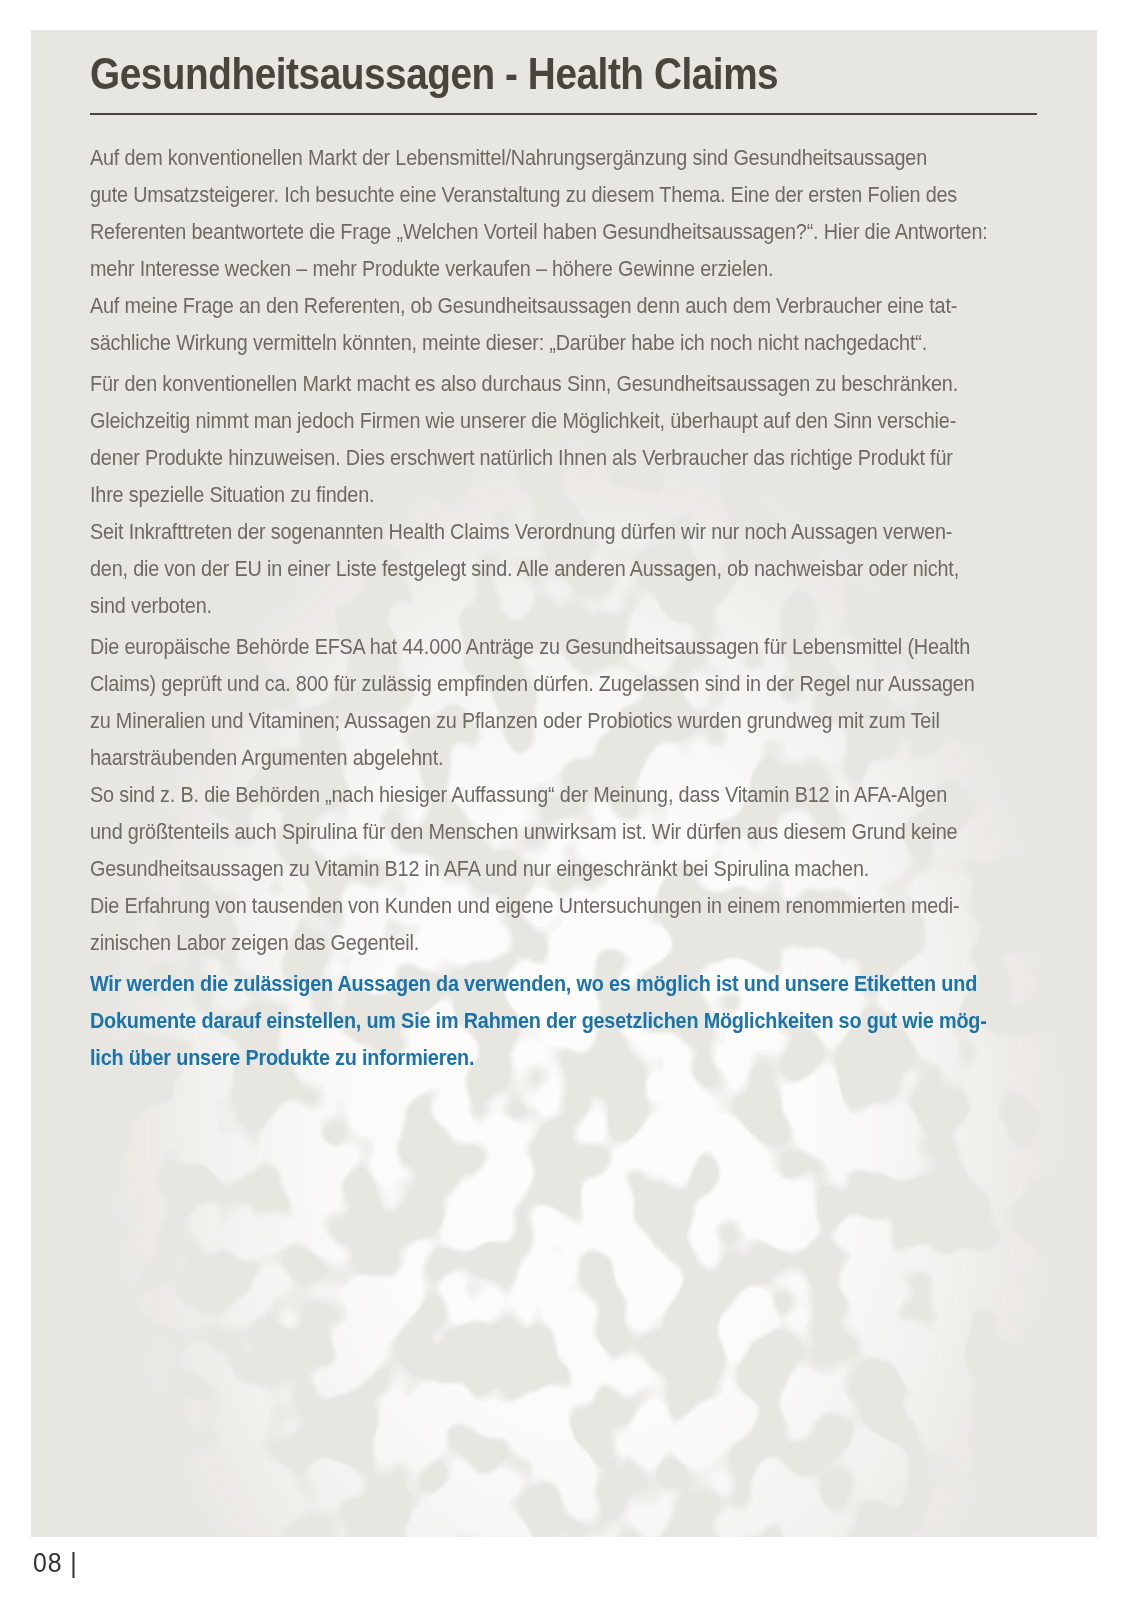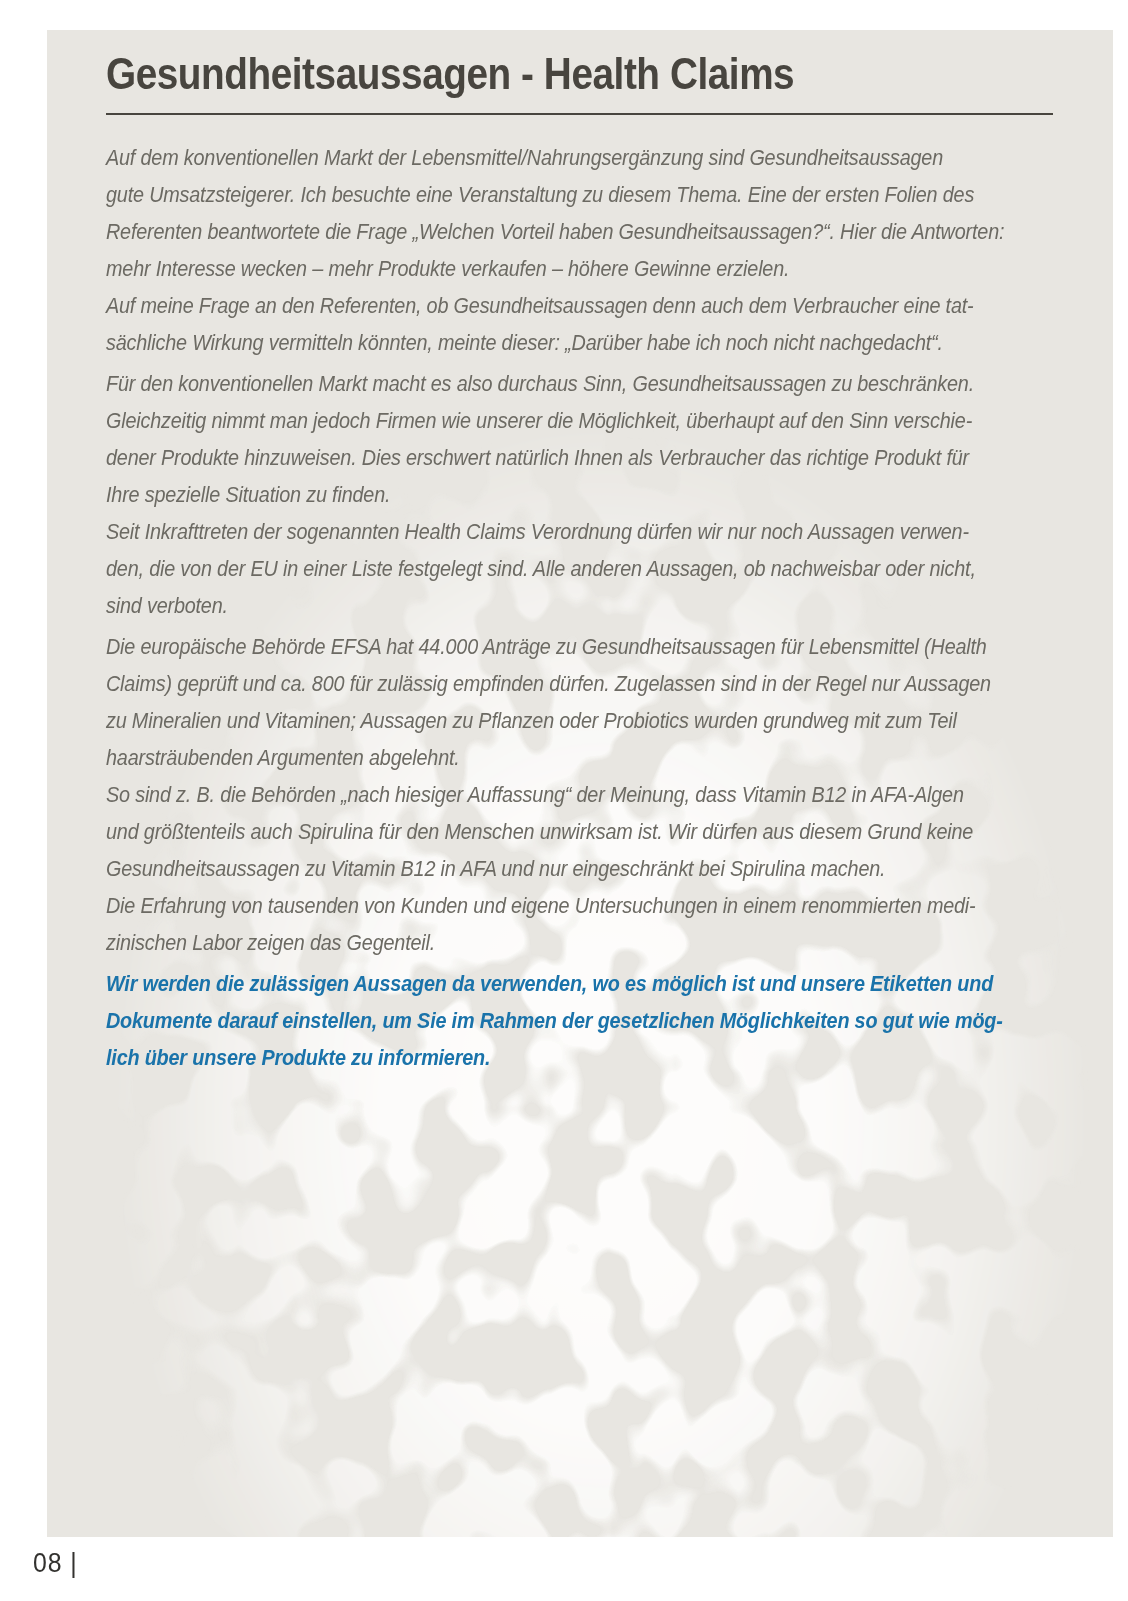--- a/index.html
+++ b/index.html
@@ -12,21 +12,21 @@
   :root {
     --accent: #1a73aa;
     --panel: #e8e6e1;
     --body-text: #6c6a63;
     --title-text: #48453f;
     --pagenum-text: #33322f;
   }
   .page { position: relative; width: 1128px; height: 1601px; }
 
   .panel {
-    position: absolute; left: 47px; top: 30px;
+    position: absolute; left: 31px; top: 30px;
     width: 1066px; height: 1507px;
     background: var(--panel);
     overflow: hidden;
   }
   .watermark {
     position: absolute; left: 0; top: 0;
     width: 1066px; height: 1507px;
     pointer-events: none;
   }
   .content { position: relative; padding: 6px 60px 0 59px; z-index: 1; }
@@ -42,21 +42,21 @@
   }
   .rule { height: 2px; background: var(--title-text); margin-top: 15px; }
 
   .article-body { margin-top: 24px; color: var(--body-text); }
   .line {
     font-size: 22px; line-height: 37px;
     letter-spacing: -0.2px;
     white-space: nowrap;
     transform: scaleX(0.9); transform-origin: 0 50%;
   }
-  .para { margin-bottom: 4px; font-style: italic; }
+  .para { margin-bottom: 4px; }
   .para.highlight .line { color: var(--accent); font-weight: 700; }
 
   .signature { margin-top: 56px; color: var(--body-text); }
 
   .pagenum {
     position: absolute; left: 33px; top: 1548px;
     font-size: 27px; color: var(--pagenum-text);
     letter-spacing: 1px;
     white-space: nowrap;
     transform: scaleX(0.92); transform-origin: 0 50%;

